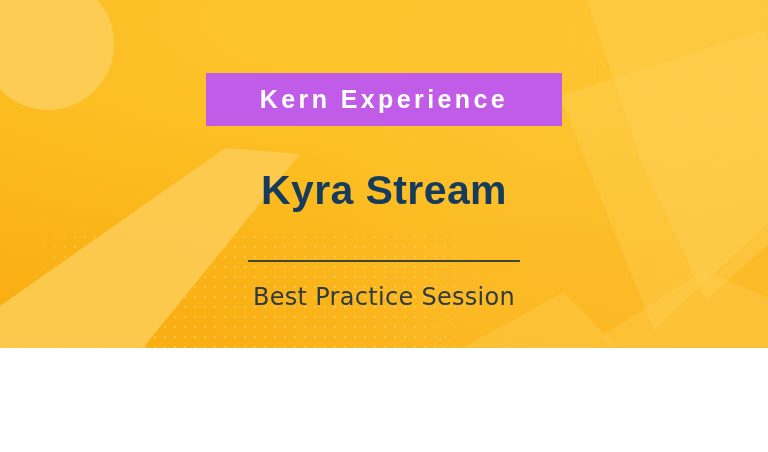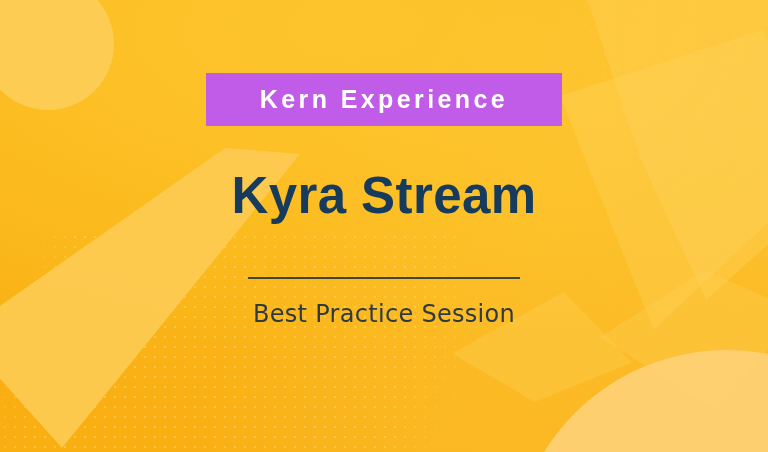--- a/index.html
+++ b/index.html
@@ -2,21 +2,21 @@
 <html><head>
 <meta charset="utf-8">
 <title>Kern Experience — Kyra Stream</title>
 <style>
   html,body{margin:0;padding:0;background:#ffffff;}
   body{font-family:"Liberation Sans",sans-serif;}
 
   .banner{
     position:relative;
     width:768px;
-    height:452px;
+    height:348px;
     overflow:hidden;
     background:#fbb316;
     isolation:isolate;
   }
 
   
   .bg-grad{
     position:absolute; inset:0;
     background:
       radial-gradient(115% 95% at 46% 6%, #fdc52c 0%, #fdc128 26%, #fbbb1e 52%, #fab216 78%, #f9ae12 100%);
@@ -129,21 +129,21 @@
     font-weight:bold;
     letter-spacing:3.4px;
     line-height:1;
     white-space:nowrap;
     font-family:"Liberation Sans",sans-serif;
   }
 
   .title{
     margin-top:44px;
     color:#163b5c;
-    font-size:51px;
+    font-size:41px;
     font-weight:bold;
     letter-spacing:.4px;
     line-height:1;
     white-space:nowrap;
     font-family:"Liberation Sans",sans-serif;
   }
 
   .rule{
     margin-top:22px;
     width:272px;

